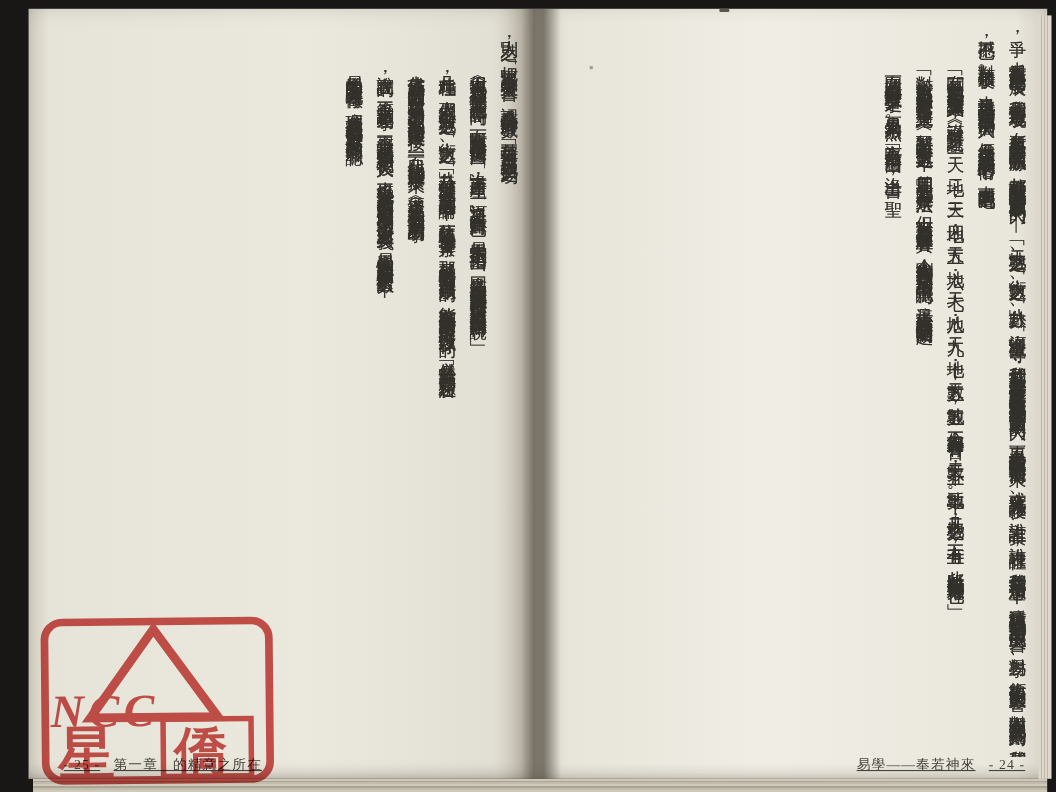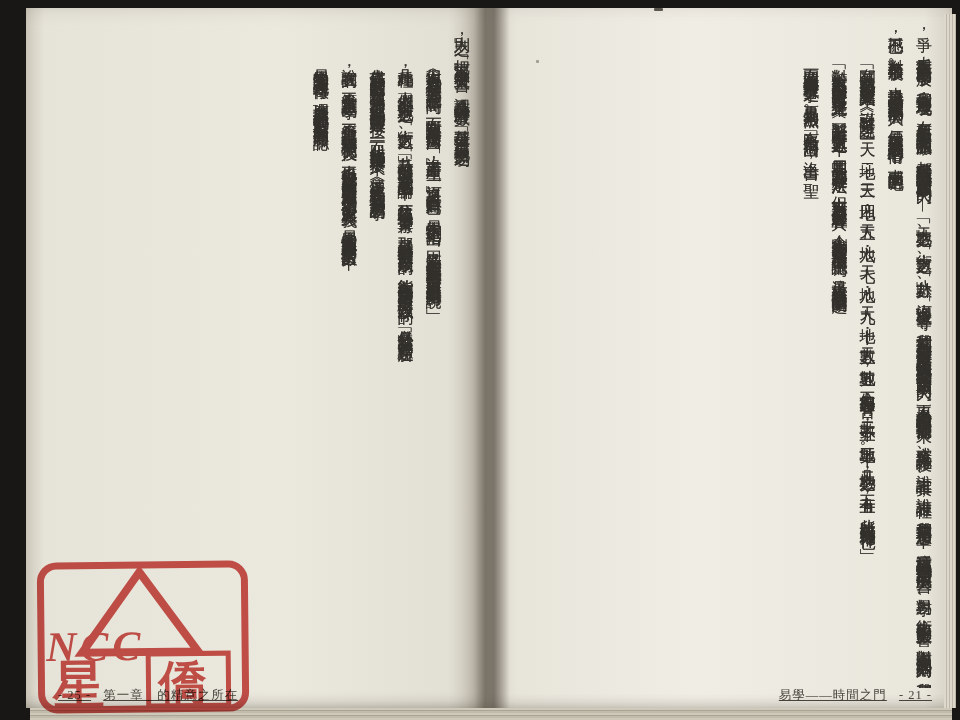--- a/index.html
+++ b/index.html
@@ -81,22 +81,22 @@
 </div>
 
 <div class="page right">
   <div class="text-area">
     <p class="cont">爭，去反觀千百年來的易學發展，我們會驚人地發現，在所有易學大宗學說和流派的源頭，都若隱若現地敞開著一扇玄妙「數碼」的大門——「天地之數」、「大衍之數」、「八卦數」、「河洛理數」等等，我們姑且不必急著弄清楚究竟是誰在何時何地最先爲我們推開了這扇「數」的大門，更不必考證這種種數理到底從何而來，或究竟誰先誰後、誰主誰賓、誰表誰裡，我們只需稍加思量一下，這種種數碼和他們所付構而成的「天書」，對易學、術數學的重大影響，對中國文化的深刻陶鑄，我們便毫無疑問地會內心震撼不已，對其倍加敬畏了。也許最早稱易學是宇宙代數學的那個人，便是在這種震撼和敬畏的心情下，由感而言的吧？</p>
     <p>有關「天地之數」的史學爭論並無結果。謹引《繫辭》之說：「天一，地二；天三，地四；天五，地六；天七，地八；天九，地十；天數五，地數五，五位相得而各有合，天數二十五，地數三十。凡天地之數，五十有五，此所以成變化而行鬼神也。」</p>
     <p>對於「大衍之數」由來的探討更是自古至今一直未絕，《繫辭》中雖有「大衍之數五十，其用四十九」的蓍草起卦定法，但古來對其根據原意卻解釋各異，今人劉大鈞敎授在其《周易概論》中認爲：這是古人始終沒有說清楚的問題。</p>
     <p>而圍繞著八卦與河洛理數之爭，更是異常激烈。有人堅信「河出圖、洛出書，聖</p>
   </div>
   <div class="footer right-footer">
-    <span>易學——時間之門</span>
-    <span>- 21 -</span>
+    <span>易學——奉若神來</span>
+    <span>- 24 -</span>
   </div>
 </div>
 
 <div class="gutter"></div>
 <div class="bottom-edge"></div>
 <div class="right-edge"></div>
 <div class="speck s1"></div>
 <div class="speck s2"></div>
 
 <div class="stamp">

